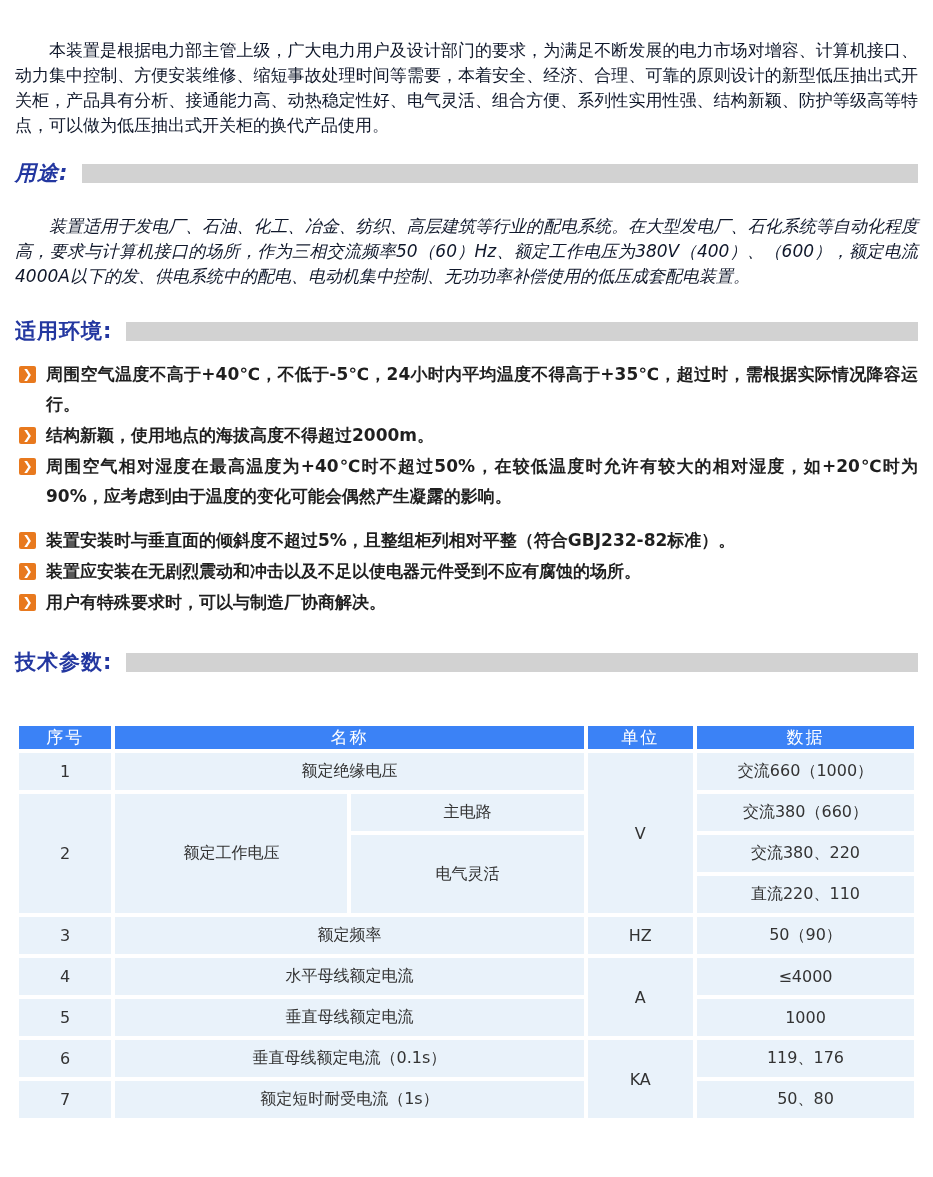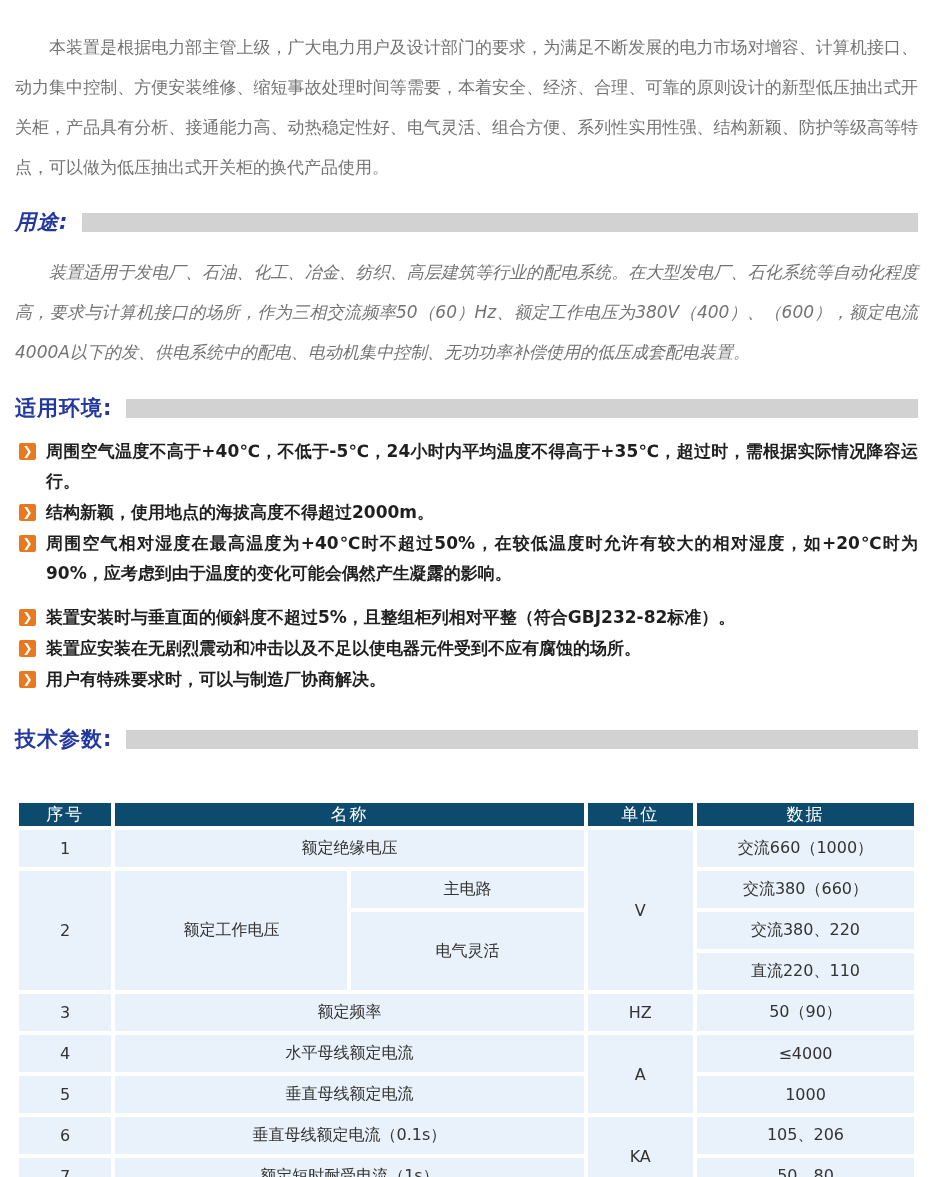--- a/index.html
+++ b/index.html
@@ -31,29 +31,29 @@
     white-space: nowrap;
   }
   .heading-bar {
     flex: 1;
     height: 19px;
     background: #d2d2d2;
     margin-left: 14px;
   }
   
   .para {
-    margin-top: 15px;
+    margin-top: 26px;
     font-size: 17px;
-    line-height: 40px;
-    color: #737373;
+    line-height: 25px;
+    color: #0f172a;
     text-indent: 2em;
     text-align: justify;
   }
   .section-usage { margin-top: 20px; font-style: italic; }
-  .section-environment { margin-top: 21px; }
+  .section-environment { margin-top: 27px; }
   .section-specs { margin-top: 30px; }
   
   .bullet-list { margin-top: 13px; }
   .bullet {
     display: flex;
     align-items: flex-start;
     margin: 0 0 1px 4px;
     font-size: 17px;
     line-height: 30px;
     color: #1f1f1f;
@@ -76,21 +76,21 @@
   .bullet-text { flex: 1; text-align: justify; font-weight: bold; }
   
   .spec-table-wrap { margin-top: 45px; }
   table.spec {
     width: 903px;
     border-collapse: separate;
     border-spacing: 4px;
     table-layout: fixed;
   }
   table.spec th {
-    background: #0c4a6e;
+    background: #3b82f6;
     color: #ffffff;
     font-size: 17px;
     font-weight: normal;
     height: 20px;
     text-align: center;
     vertical-align: middle;
     letter-spacing: 2px;
   }
   table.spec td {
     background: #e9f2fa;
@@ -208,21 +208,21 @@
           </tr>
           <tr>
             <td>5</td>
             <td colspan="2">垂直母线额定电流</td>
             <td>1000</td>
           </tr>
           <tr>
             <td>6</td>
             <td colspan="2">垂直母线额定电流（0.1s）</td>
             <td rowspan="2">KA</td>
-            <td>105、206</td>
+            <td>119、176</td>
           </tr>
           <tr>
             <td>7</td>
             <td colspan="2">额定短时耐受电流（1s）</td>
             <td>50、80</td>
           </tr>
         </tbody>
       </table>
     </div>
   </div>

